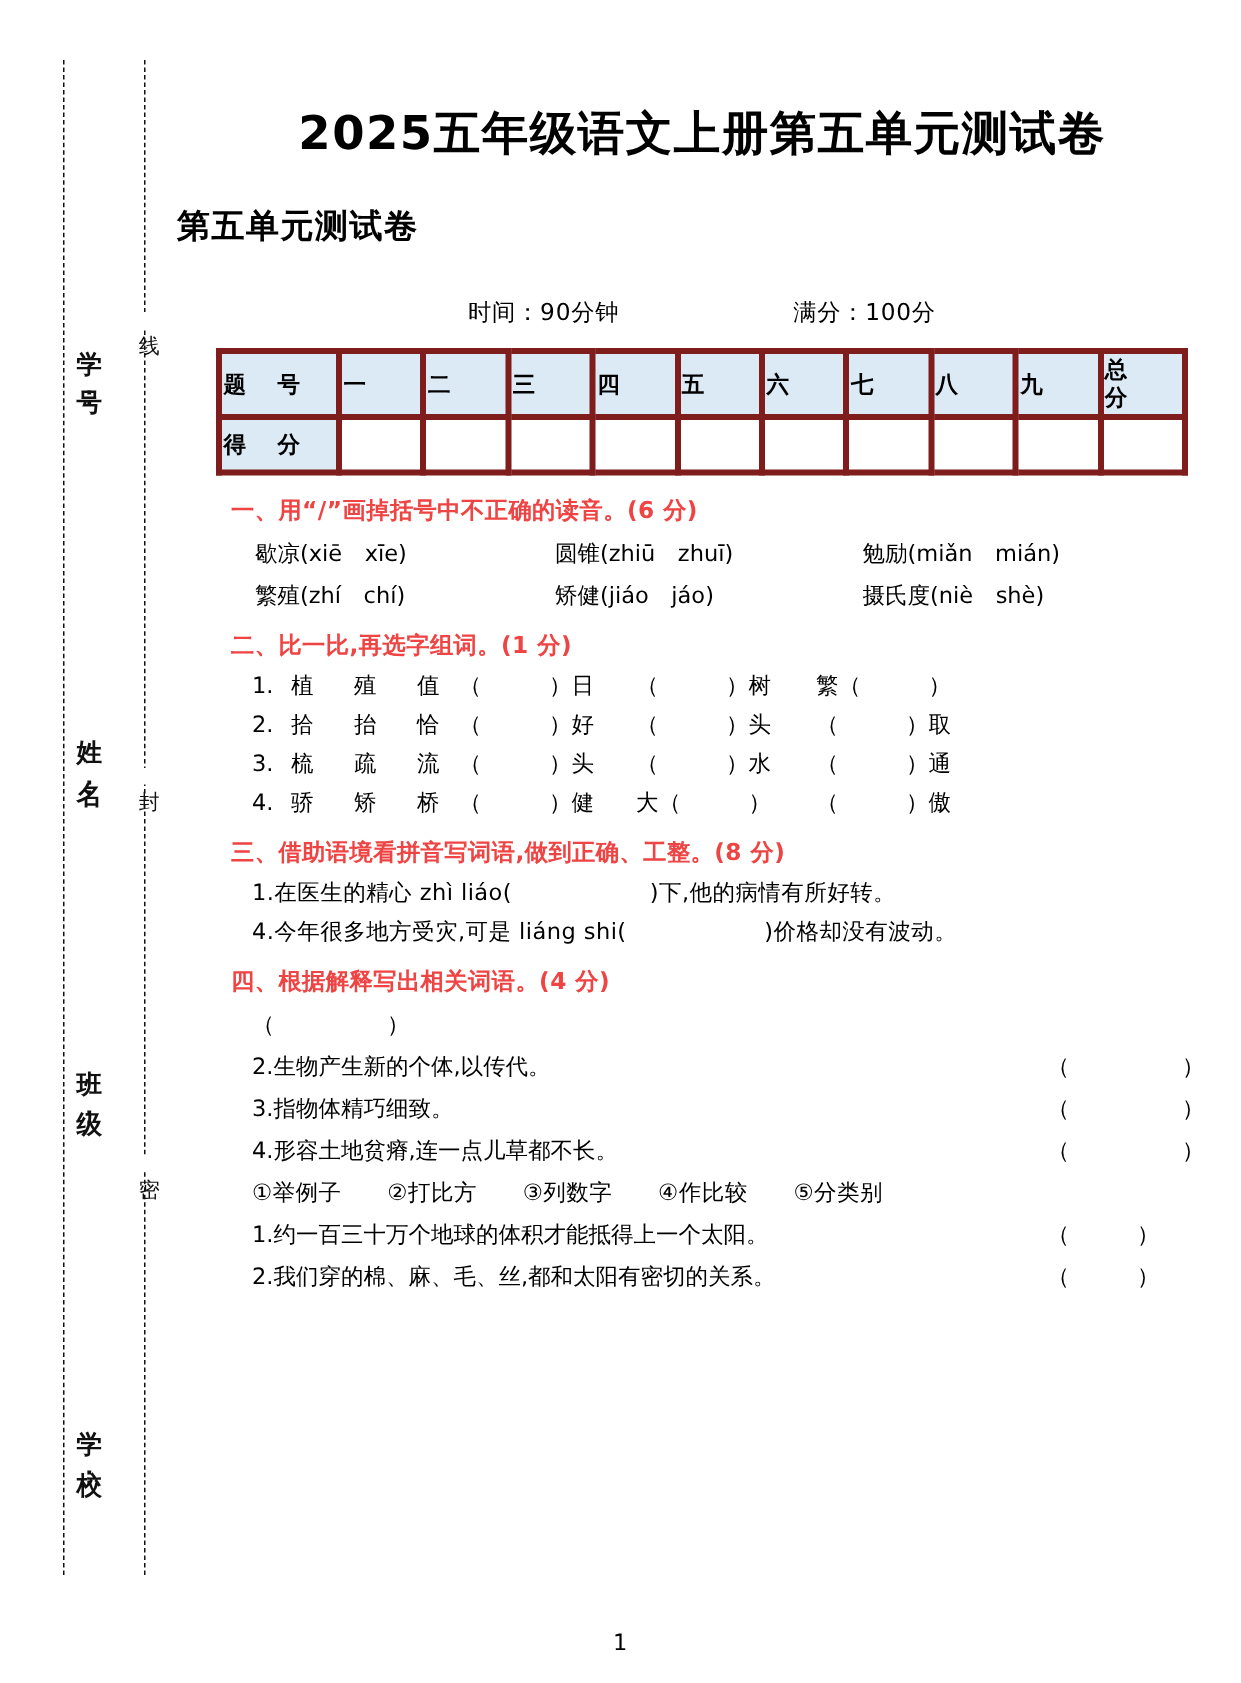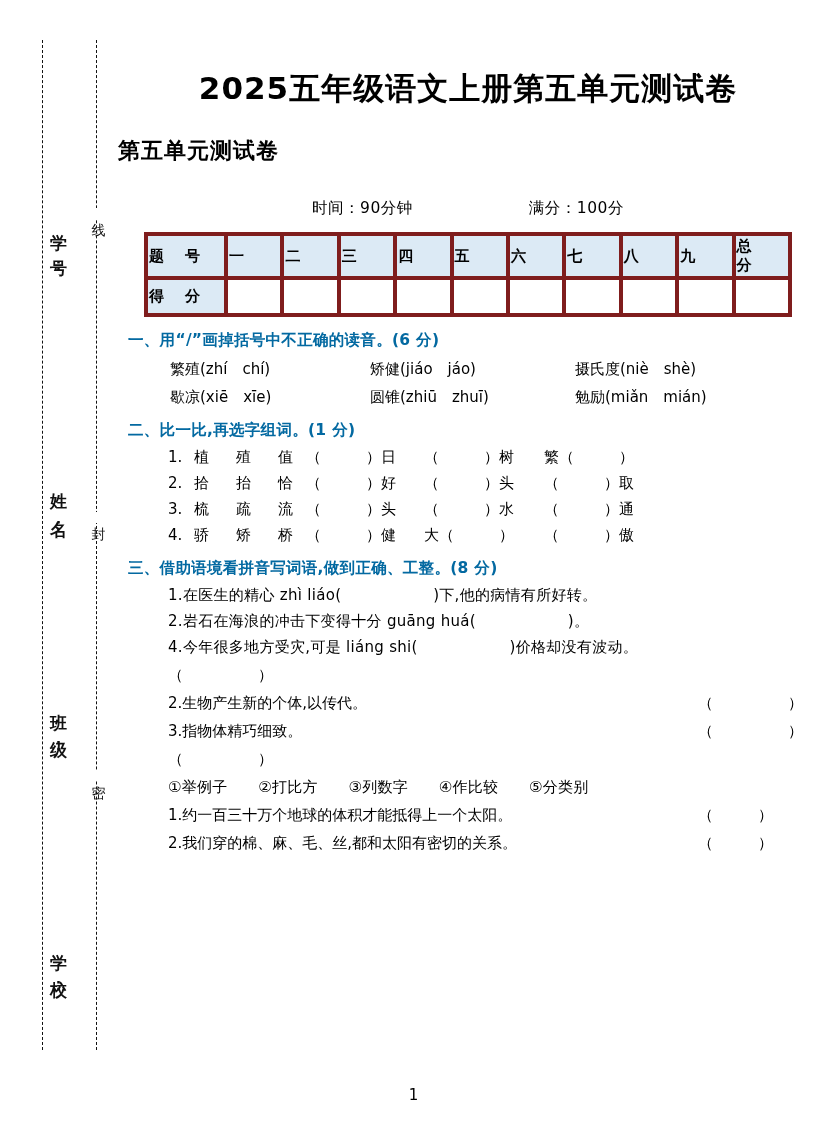--- a/index.html
+++ b/index.html
@@ -98,24 +98,24 @@
     font-weight: 700;
     letter-spacing: 3px;
   }
   table.score tr.head td { background: #dceaf5; }
   table.score td.lbl { width: 74px; background: #dceaf5; }
   table.score tr.blank td { background: #ffffff; height: 31px; }
   table.score tr.blank td.lbl { background: #dceaf5; }
 
   
   .sec-title {
-    color: #0369a1;
+    color: #ef4444;
     font-weight: 700;
     font-size: 15.5px;
-    margin: 13px 0 2px 10px;
+    margin: 13px 0 2px 36px;
     letter-spacing: 0.3px;
   }
   .line {
     font-size: 15px;
     margin: 7px 0 0 50px;
     letter-spacing: 0.3px;
     white-space: pre;
   }
 
   .pinyin-row {
@@ -215,28 +215,28 @@
       <td></td>
       <td></td>
       <td></td>
       <td></td>
     </tr>
   </tbody>
     </table>
 
   <div class="sec-title">一、用“/”画掉括号中不正确的读音。(6 分)</div>
   <div class="pinyin-row">
+    <div class="pw1">歇凉(xiē　xīe)</div>
+    <div class="pw2">圆锥(zhiū　zhuī)</div>
+    <div>勉励(miǎn　mián)</div>
+  </div>
+  <div class="pinyin-row">
     <div class="pw1">繁殖(zhí　chí)</div>
     <div class="pw2">矫健(jiáo　jáo)</div>
     <div>摄氏度(niè　shè)</div>
-  </div>
-  <div class="pinyin-row">
-    <div class="pw1">歇凉(xiē　xīe)</div>
-    <div class="pw2">圆锥(zhiū　zhuī)</div>
-    <div>勉励(miǎn　mián)</div>
   </div>
 
   <div class="sec-title">二、比一比,再选字组词。(1 分)</div>
   <div class="grid-row">
     <div class="g-num">1.</div>
     <div class="g-chars">植　殖　值</div>
     <div class="g-cell">（　　　）日</div>
     <div class="g-cell2">（　　　）树</div>
     <div>繁（　　　）</div>
   </div>
@@ -257,35 +257,36 @@
   <div class="grid-row">
     <div class="g-num">4.</div>
     <div class="g-chars">骄　矫　桥</div>
     <div class="g-cell">（　　　）健</div>
     <div class="g-cell2">大（　　　）</div>
     <div>（　　　）傲</div>
   </div>
 
   <div class="sec-title">三、借助语境看拼音写词语,做到正确、工整。(8 分)</div>
   <div class="line">1.在医生的精心 zhì liáo(　　　　　　)下,他的病情有所好转。</div>
-  <div class="line">2.岩石在海浪的冲击下变得十分 guāng huá(　　　　　　)。</div>
   <div class="line">4.今年很多地方受灾,可是 liáng shi(　　　　　　)价格却没有波动。</div>
 
+  <div class="sec-title">四、根据解释写出相关词语。(4 分)</div>
   <div class="ex-line">
     <div class="paren">（　　　　　）</div>
   </div>
   <div class="ex-line">
     <div class="txt">2.生物产生新的个体,以传代。</div>
     <div class="paren">（　　　　　）</div>
   </div>
   <div class="ex-line">
     <div class="txt">3.指物体精巧细致。</div>
     <div class="paren">（　　　　　）</div>
   </div>
   <div class="ex-line">
+    <div class="txt">4.形容土地贫瘠,连一点儿草都不长。</div>
     <div class="paren">（　　　　　）</div>
   </div>
 
   <div class="choices">①举例子　　②打比方　　③列数字　　④作比较　　⑤分类别</div>
   <div class="ex-line">
     <div class="txt">1.约一百三十万个地球的体积才能抵得上一个太阳。</div>
     <div class="paren">（　　　）</div>
   </div>
   <div class="ex-line">
     <div class="txt">2.我们穿的棉、麻、毛、丝,都和太阳有密切的关系。</div>

